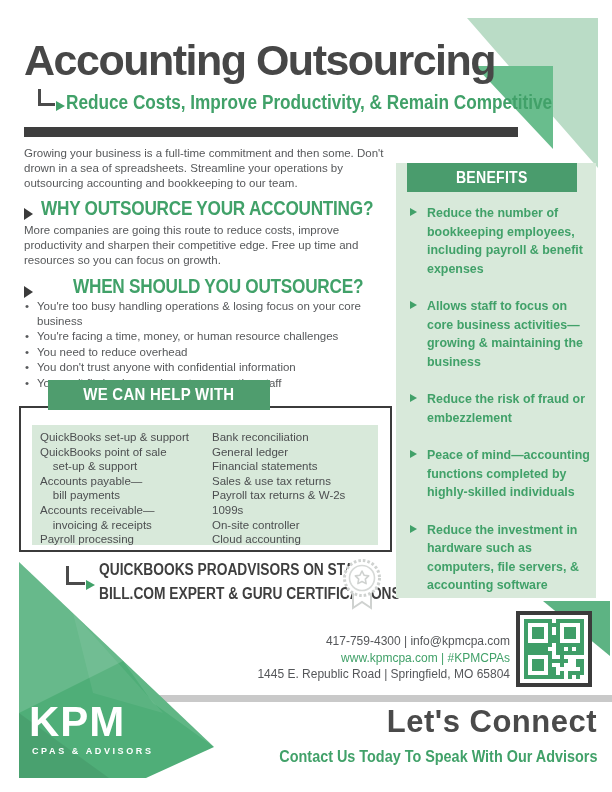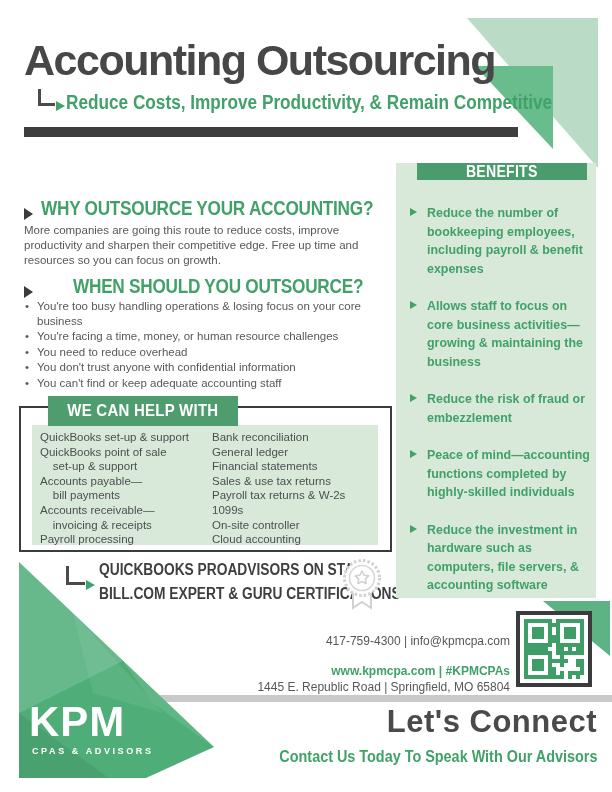--- a/index.html
+++ b/index.html
@@ -26,39 +26,39 @@
   .h2 .tri{width:0;height:0;border-left:9px solid #3b3b3b;border-top:6px solid transparent;border-bottom:6px solid transparent;flex:0 0 auto;}
   .h2 .txt{font-size:20px;font-weight:700;color:var(--green-text);letter-spacing:-0.3px;}
   .why-h{left:24px;top:197px;}
   .why-p{left:24px;top:223px;width:372px;}
   .when-h{left:24px;top:275px;gap:40px;}
   .bullets{left:24px;top:299px;width:372px;}
   .bullets .li{position:relative;padding-left:13px;font-size:11.5px;line-height:14.6px;margin-bottom:1px;}
   .bullets .li .dot{position:absolute;left:1px;top:0;}
   
   .help-box{left:19px;top:406px;width:373px;height:146px;border:2px solid #3b3b3b;background:#fff;}
-  .help-bar{left:48px;top:396px;width:190px;height:30px;background:var(--green-mid);display:flex;align-items:center;justify-content:center;}
+  .help-bar{left:48px;top:380px;width:222px;height:30px;background:var(--green-mid);display:flex;align-items:center;justify-content:center;}
   .help-bar .txt{color:#fff;font-size:17px;font-weight:700;letter-spacing:0.3px;}
   .help-panel{left:32px;top:425px;width:346px;height:120px;background:var(--green-light);}
   .help-col{font-size:11.5px;line-height:14.6px;color:#4c4e50;white-space:pre-wrap;}
   .help-col-1{left:40px;top:430px;width:168px;}
   .help-col-2{left:212px;top:430px;width:168px;}
   
   .cred-text{left:99px;top:558px;font-size:16px;font-weight:700;color:#3f3f3f;line-height:24px;}
   
   .benefits-panel{left:396px;top:163px;width:200px;height:435px;background:var(--green-light);}
-  .benefits-bar{left:417px;top:163px;width:170px;height:17px;background:#4a9c6d;display:flex;align-items:center;justify-content:center;}
+  .benefits-bar{left:407px;top:163px;width:170px;height:29px;background:#4a9c6d;display:flex;align-items:center;justify-content:center;}
   .benefits-bar .txt{color:#fff;font-size:16px;font-weight:700;letter-spacing:0.3px;}
   .benefits-list{left:410px;top:204px;width:182px;}
   .benefit{position:relative;padding-left:17px;margin-bottom:19px;}
   .benefit .tri{position:absolute;left:0;top:4px;width:0;height:0;border-left:7px solid var(--green-text);border-top:4.5px solid transparent;border-bottom:4.5px solid transparent;}
   .benefit .txt{font-size:13.5px;line-height:18.5px;font-weight:700;color:var(--green-text);display:block;transform:scaleX(0.92);transform-origin:left top;width:108%;}
   
   .contact{left:160px;top:633px;width:350px;text-align:right;font-size:12px;line-height:16.5px;color:#55575a;}
-  .contact .web{color:var(--green-text);font-weight:700;margin-top:13px;}
+  .contact .web{color:var(--green-text);font-weight:400;}
   .qr-box{left:516px;top:611px;width:76px;height:76px;border:4px solid #3b3b3b;background:#fff;padding:4px;}
   .qr-grid{width:60px;height:60px;display:grid;grid-template-columns:repeat(15,1fr);grid-template-rows:repeat(15,1fr);}
   .qr-grid div.on{background:#3f9e68;}
   
   .foot-rule{left:135px;top:695px;width:477px;height:7px;background:#c9c9c9;}
   .kpm-text{left:29px;top:698px;font-size:42px;font-weight:700;color:#fff;letter-spacing:1px;}
   .kpm-sub{left:32px;top:746px;font-size:9px;font-weight:700;color:#fff;letter-spacing:2.6px;}
   .lets-connect{left:250px;top:704px;width:347px;text-align:right;font-size:31px;font-weight:700;color:#4a4a4a;letter-spacing:0.5px;}
   .tagline{left:200px;top:748px;width:397px;text-align:right;font-size:16px;font-weight:700;color:var(--green-text);}
   svg{display:block;}
@@ -72,20 +72,21 @@
     <polygon points="467,18 598,18 598,168" fill="#badcc6"></polygon>
     <polygon points="475,66 553,66 553,149" fill="#69bd8d"></polygon>
   </svg>
 
   <div class="abs title">Accounting Outsourcing</div>
   <div class="abs return-arrow" style="left:38px;top:89px;"></div>
   <div class="abs arrowhead" style="left:56px;top:101px;"></div>
   <div class="abs subtitle"><span class="cond">Reduce Costs, Improve Productivity, &amp; Remain Competitive</span></div>
   <div class="abs rule"></div>
 
+  <div class="abs body-text intro">Growing your business is a full-time commitment and then some. Don't drown in a sea of spreadsheets. Streamline your operations by outsourcing accounting and bookkeeping to our team.</div>
 
   <div class="abs h2 why-h">
     <span class="tri"></span>
     <span class="txt"><span class="cond">WHY OUTSOURCE YOUR ACCOUNTING?</span></span>
   </div>
   <div class="abs body-text why-p">More companies are going this route to reduce costs, improve productivity and sharpen their competitive edge. Free up time and resources so you can focus on growth.</div>
 
   <div class="abs h2 when-h">
     <span class="tri"></span>
     <span class="txt"><span class="cond">WHEN SHOULD YOU OUTSOURCE?</span></span>

